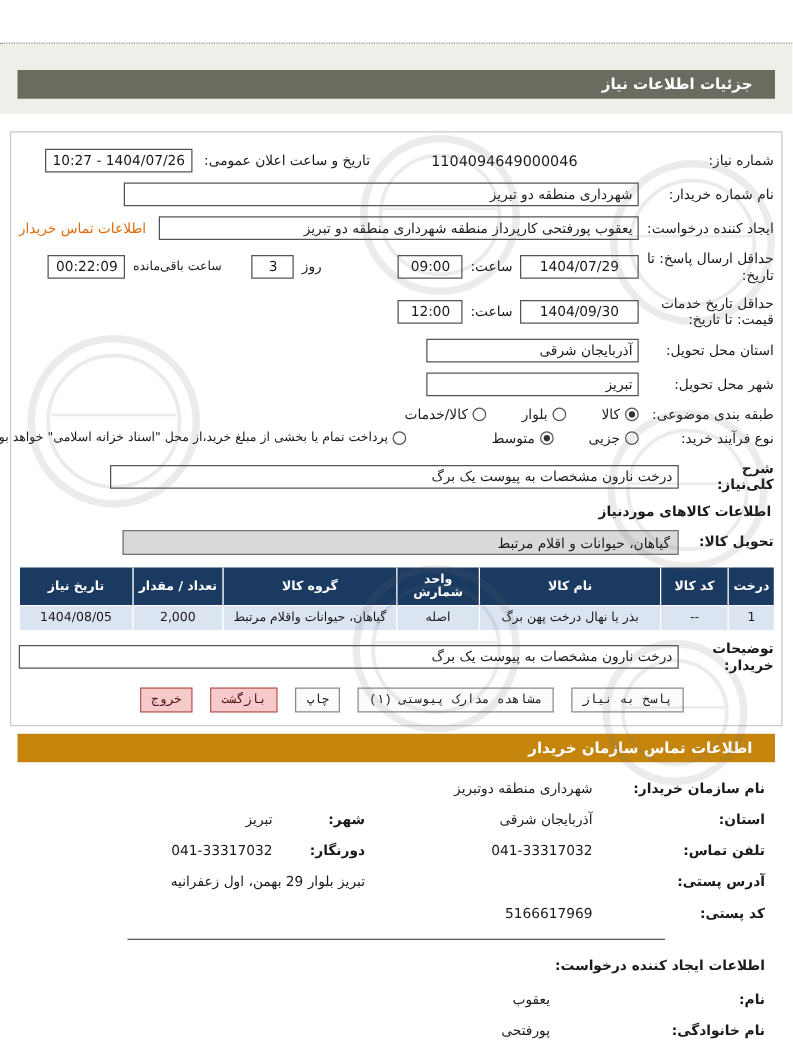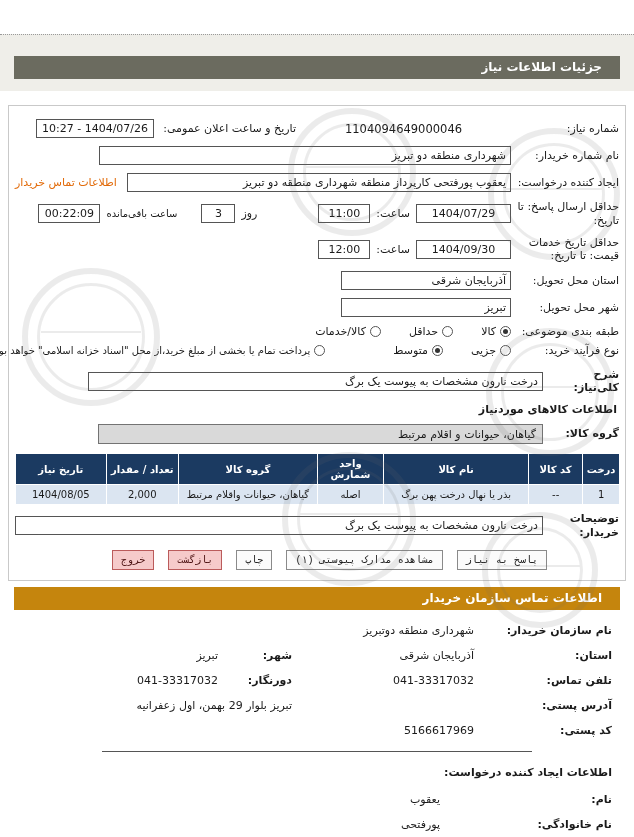--- a/index.html
+++ b/index.html
@@ -98,21 +98,21 @@
     <div class="frow">
       <span class="flabel">ایجاد کننده درخواست:</span>
       <span class="ibox wbox">یعقوب پورفتحی کارپرداز منطقه شهرداری منطقه دو تبریز</span>
       <span class="link">اطلاعات تماس خریدار</span>
     </div>
 
     <div class="frow">
       <span class="flabel">حداقل ارسال پاسخ: تا تاریخ:</span>
       <span class="ibox w95 center">1404/07/29</span>
       <span class="inlbl">ساعت:</span>
-      <span class="ibox w52 center">11:00</span>
+      <span class="ibox w52 center">09:00</span>
       <span class="sp55"></span>
       <span class="inlbl">روز</span>
       <span class="ibox w34 center">3</span>
       <span class="sp20"></span>
       <span class="inlbl small">ساعت باقی‌مانده</span>
       <span class="ibox w62 center">00:22:09</span>
     </div>
 
     <div class="frow">
       <span class="flabel">حداقل تاریخ خدمات قیمت: تا تاریخ:</span>
@@ -132,21 +132,21 @@
     </div>
 
     <div class="frow" style="margin-bottom:5px;">
       <span class="flabel">طبقه بندی موضوعی:</span>
       <span class="opt">
         <span class="radio checked"></span>
         <span>کالا</span>
       </span>
       <span class="opt">
         <span class="radio"></span>
-        <span>حداقل</span>
+        <span>بلوار</span>
       </span>
       <span class="opt">
         <span class="radio"></span>
         <span>کالا/خدمات</span>
       </span>
     </div>
 
     <div class="frow" style="margin-bottom:2px;">
       <span class="flabel">نوع فرآیند خرید:</span>
       <span class="opt">
@@ -164,21 +164,21 @@
     </div>
 
     <div class="frow" style="margin-top:10px;">
       <span class="blabel">شرح کلی‌نیاز:</span>
       <span class="ibox w455">درخت نارون  مشخصات به پیوست یک برگ</span>
     </div>
 
     <div class="heading">اطلاعات کالاهای موردنیاز</div>
 
     <div class="frow">
-      <span class="blabel">گروه کالا:</span>
+      <span class="blabel">تحویل کالا:</span>
       <span class="graybox w445">گیاهان، حیوانات و اقلام مرتبط</span>
     </div>
 
     <table class="gtable">
       <thead>
         <tr>
           <th style="width:6%">درخت</th>
           <th style="width:9%">کد کالا</th>
           <th style="width:24%">نام کالا</th>
           <th style="width:11%">واحد شمارش</th>

